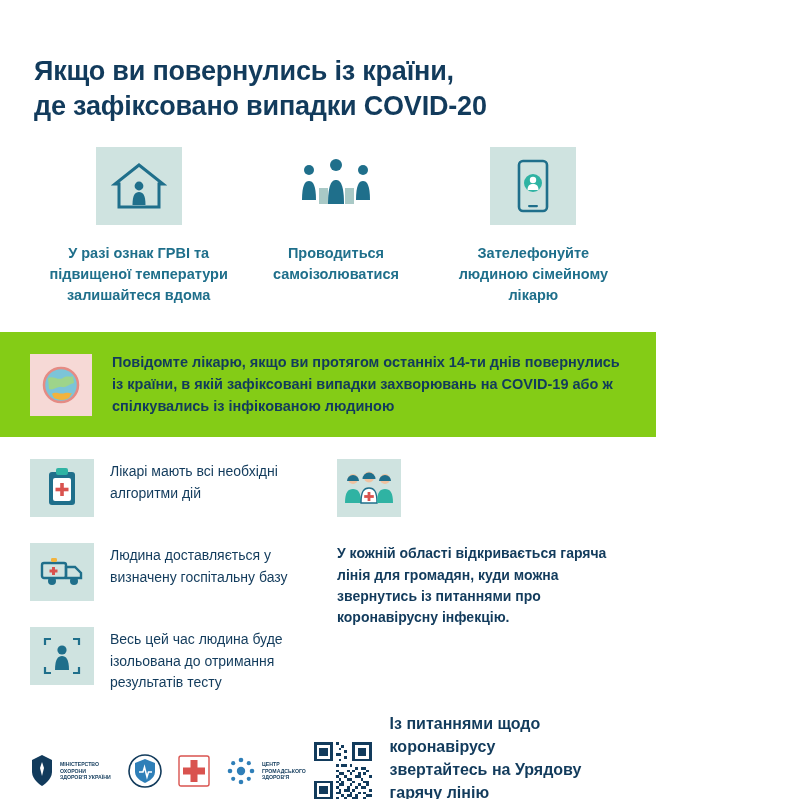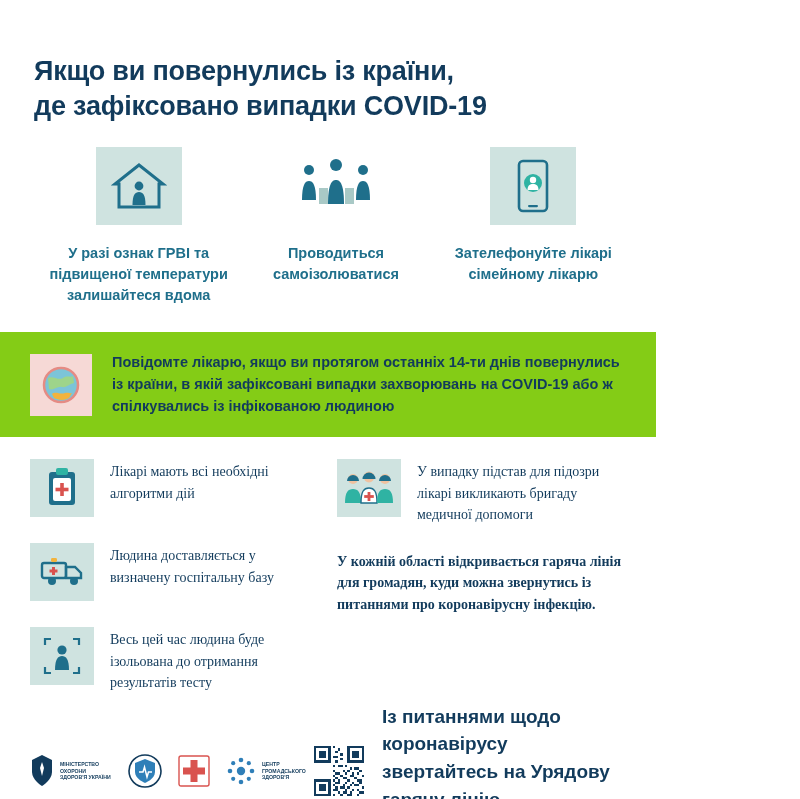--- a/index.html
+++ b/index.html
@@ -68,21 +68,21 @@
     font-weight: bold;
     line-height: 1.5;
   }
 
   
   .grid {
     display: flex;
     padding: 22px 30px 6px 30px;
     gap: 18px;
   }
-  .col { flex: 1; display: flex; flex-direction: column; gap: 26px; font-family: Liberation Serif, serif; }
+  .col { flex: 1; display: flex; flex-direction: column; gap: 26px; }
   .row { display: flex; gap: 16px; align-items: flex-start; }
   .row-icon {
     width: 64px; height: 58px;
     background: #cfe3e0;
     flex: 0 0 64px;
     display: flex; align-items: center; justify-content: center;
   }
   .row-text {
     color: #123b5c;
     font-size: 14px;
@@ -113,40 +113,40 @@
   }
   .footer-right {
     margin-left: auto;
     display: flex;
     align-items: center;
     gap: 18px;
   }
   .qr { width: 72px; height: 72px; }
   .hot-text {
     color: #123b5c;
-    font-size: 19px;
+    font-size: 16px;
     font-weight: bold;
     line-height: 1.45;
   }
   .hot-num {
     color: #2fb3a3;
     font-size: 20px;
     font-weight: bold;
     margin-top: 3px;
   }
 </style>
 </head>
 <body>
 
 <div class="page">
 
   <div class="header">
     <h1>
       <span>Якщо ви повернулись із країни,</span><br>
-      <span>де зафіксовано випадки COVID-19</span>
+      <span>де зафіксовано випадки COVID-20</span>
     </h1>
   </div>
 
   <div class="top-row">
 
     <div class="top-item">
       <div class="top-icon">
         <svg width="56" height="52" viewBox="0 0 56 52">
           <path d="M28 5 L52 24 L48 24 L48 47 L8 47 L8 24 L4 24 Z" fill="none" stroke="#1f6f8b" stroke-width="3"></path>
           <circle cx="28" cy="26" r="4.4" fill="#1f6f8b"></circle>
@@ -179,21 +179,21 @@
     <div class="top-item">
       <div class="top-icon">
         <svg width="46" height="58" viewBox="0 0 46 58">
           <rect x="9" y="4" width="28" height="50" rx="4" fill="none" stroke="#1f6f8b" stroke-width="2.6"></rect>
           <circle cx="23" cy="26" r="9" fill="#2fb3a3"></circle>
           <circle cx="23" cy="23" r="3.2" fill="#ffffff"></circle>
           <path d="M17.5 33 C17.5 28.5 20 27 23 27 C26 27 28.5 28.5 28.5 33 Z" fill="#ffffff"></path>
           <rect x="18" y="48" width="10" height="2.2" rx="1.1" fill="#1f6f8b"></rect>
         </svg>
       </div>
-      <div class="top-text">Зателефонуйте лікарі сімейному лікарю</div>
+      <div class="top-text">Зателефонуйте людиною сімейному лікарю</div>
     </div>
 
   </div>
 
   <div class="banner">
     <div class="banner-icon">
       <svg width="46" height="46" viewBox="0 0 46 46">
         <circle cx="23" cy="23" r="17" fill="#7cc4d8"></circle>
         <path d="M10 16 C15 13 20 19 25 16 C29 13 33 16 35 14 L36 21 C31 22 28 26 24 25 C19 24 16 29 11 27 Z" fill="#9ed48a"></path>
         <path d="M14 32 C18 29 22 33 27 31 C30 30 33 32 34 31 L31 36 C26 39 20 38 16 36 Z" fill="#f2b33d"></path>
@@ -266,21 +266,20 @@
               <path d="M21.5 12 a6.5 6.5 0 0 1 13 0 z" fill="#1f6f8b"></path>
               <path d="M20 36 C20 24 23 21 28 21 C33 21 36 24 36 36 Z" fill="#ffffff" stroke="#1f6f8b" stroke-width="1.4"></path>
               <rect x="26.6" y="25" width="2.8" height="9" fill="#d9534f"></rect>
               <rect x="23.2" y="28.1" width="9.6" height="2.8" fill="#d9534f"></rect>
               <circle cx="44" cy="12" r="5" fill="#f0c2a0"></circle>
               <path d="M38 14 a6 6 0 0 1 12 0 z" fill="#1f6f8b"></path>
               <path d="M36 36 C36 25 39 22 44 22 C49 22 52 25 52 36 Z" fill="#2fb3a3"></path>
             </g>
           </svg>
         </div>
-        <div class="row-text">У випадку підстав для підозри лікарі викликають бригаду медичної допомоги</div>
       </div>
 
 
       <div class="row notext-icon">
         <div class="row-text bold">У кожній області відкривається гаряча лінія для громадян, куди можна звернутись із питаннями про коронавірусну інфекцію.</div>
       </div>
 
     </div>
 
   </div>

